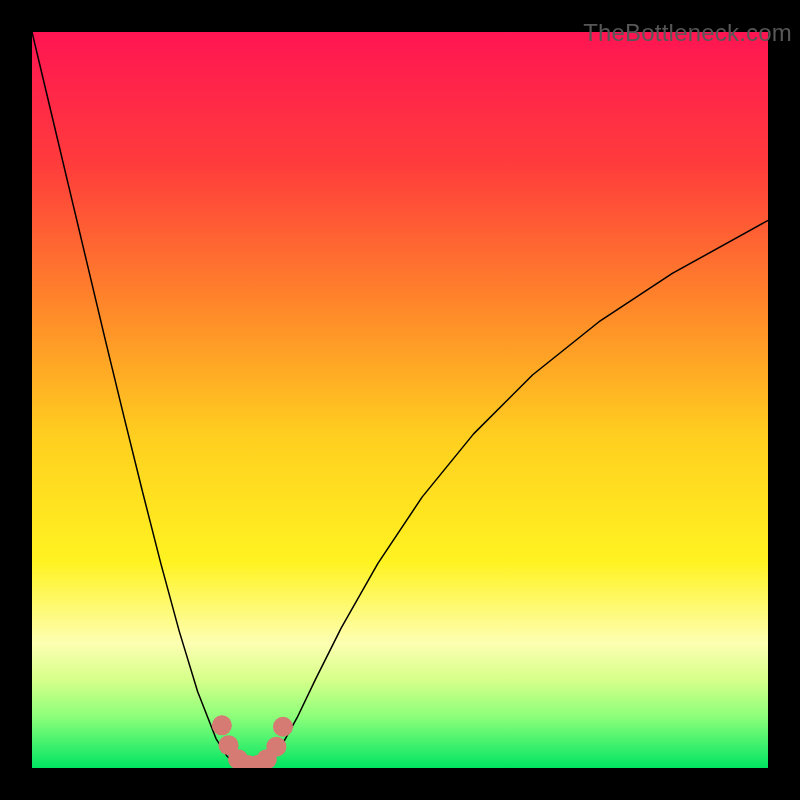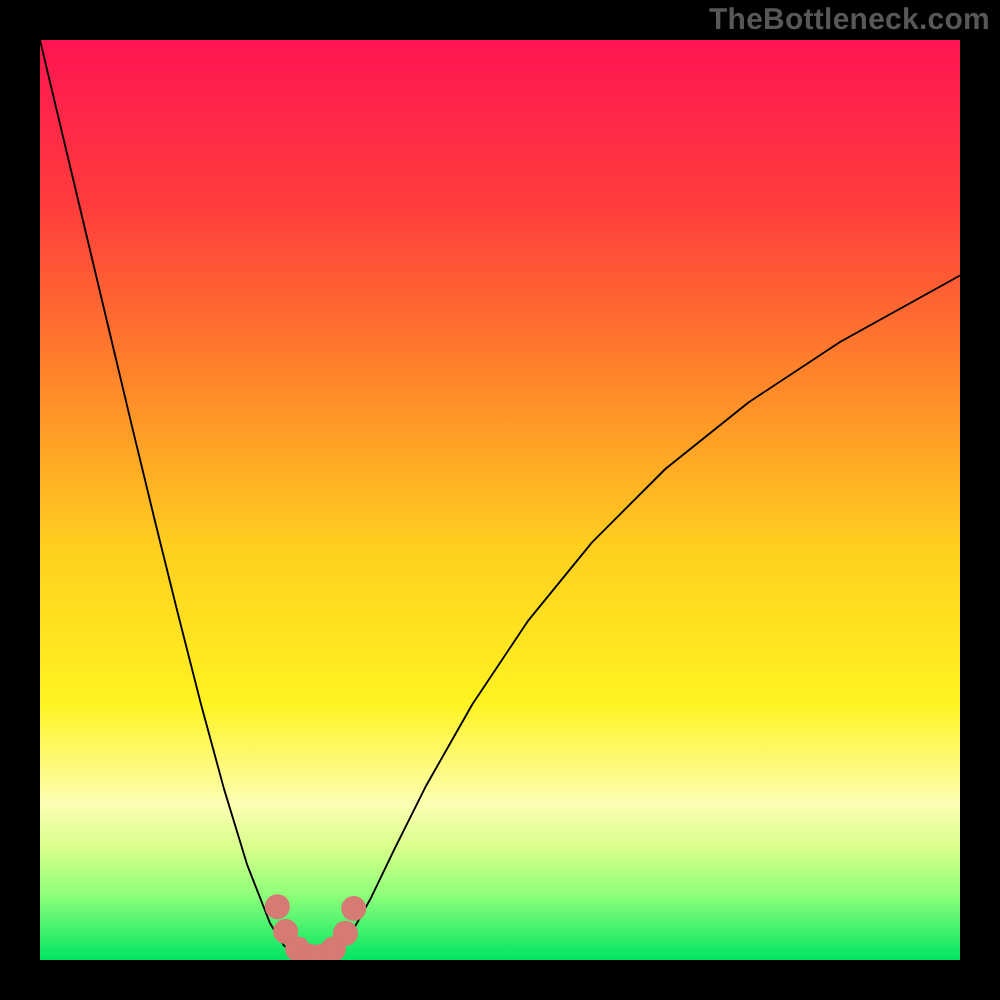--- a/index.html
+++ b/index.html
@@ -11,24 +11,24 @@
     font-family: Arial, Helvetica, sans-serif;
   }
   .canvas {
     position: relative;
     width: 800px;
     height: 800px;
     background: #000;
   }
   .watermark {
     position: absolute;
-    top: 2px;
+    top: 19px;
     right: 8px;
     font-size: 24px;
-    font-weight: 700;
+    font-weight: 400;
     color: #575757;
     letter-spacing: 0.2px;
     z-index: 10;
   }
   .plot-area {
     position: absolute;
     left: 32px;
     top: 32px;
     width: 736px;
     height: 736px;

